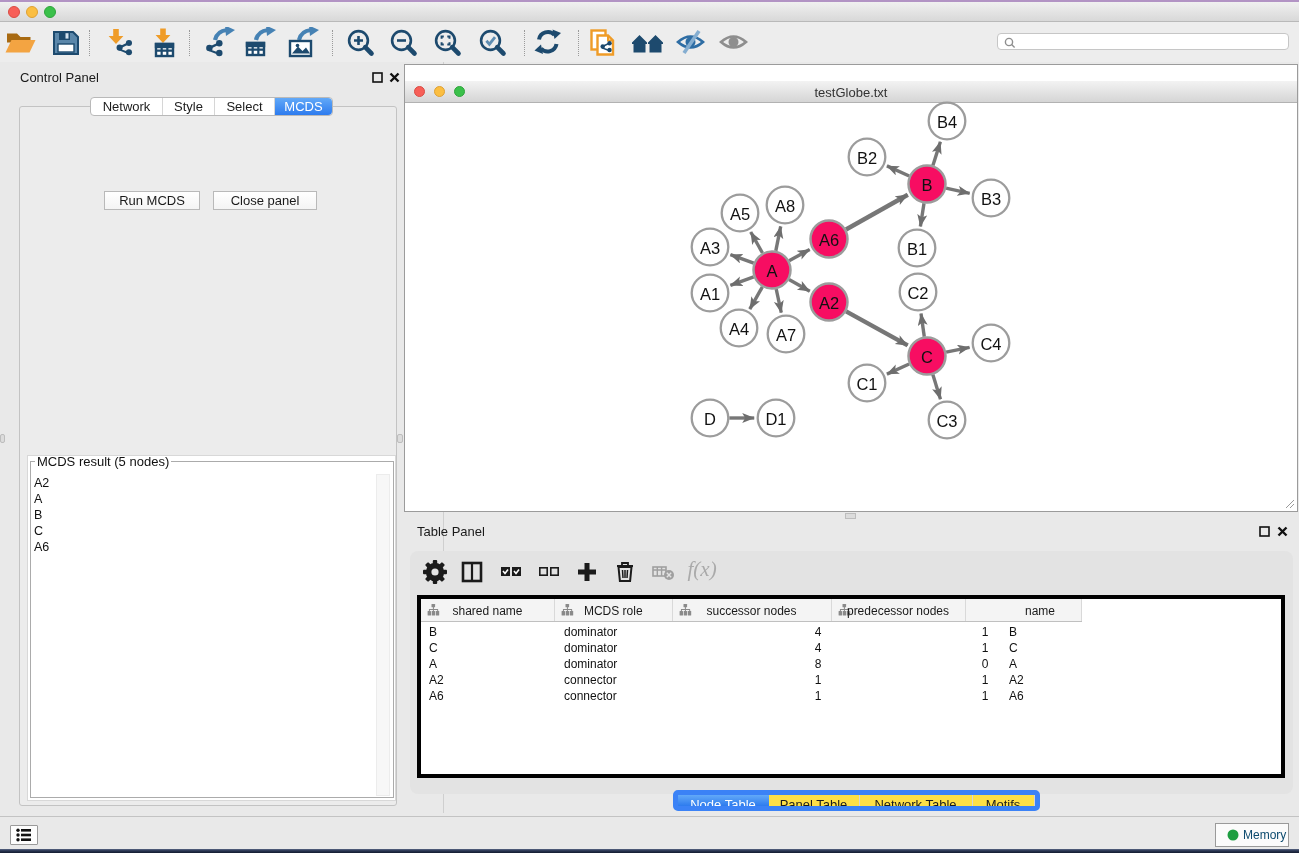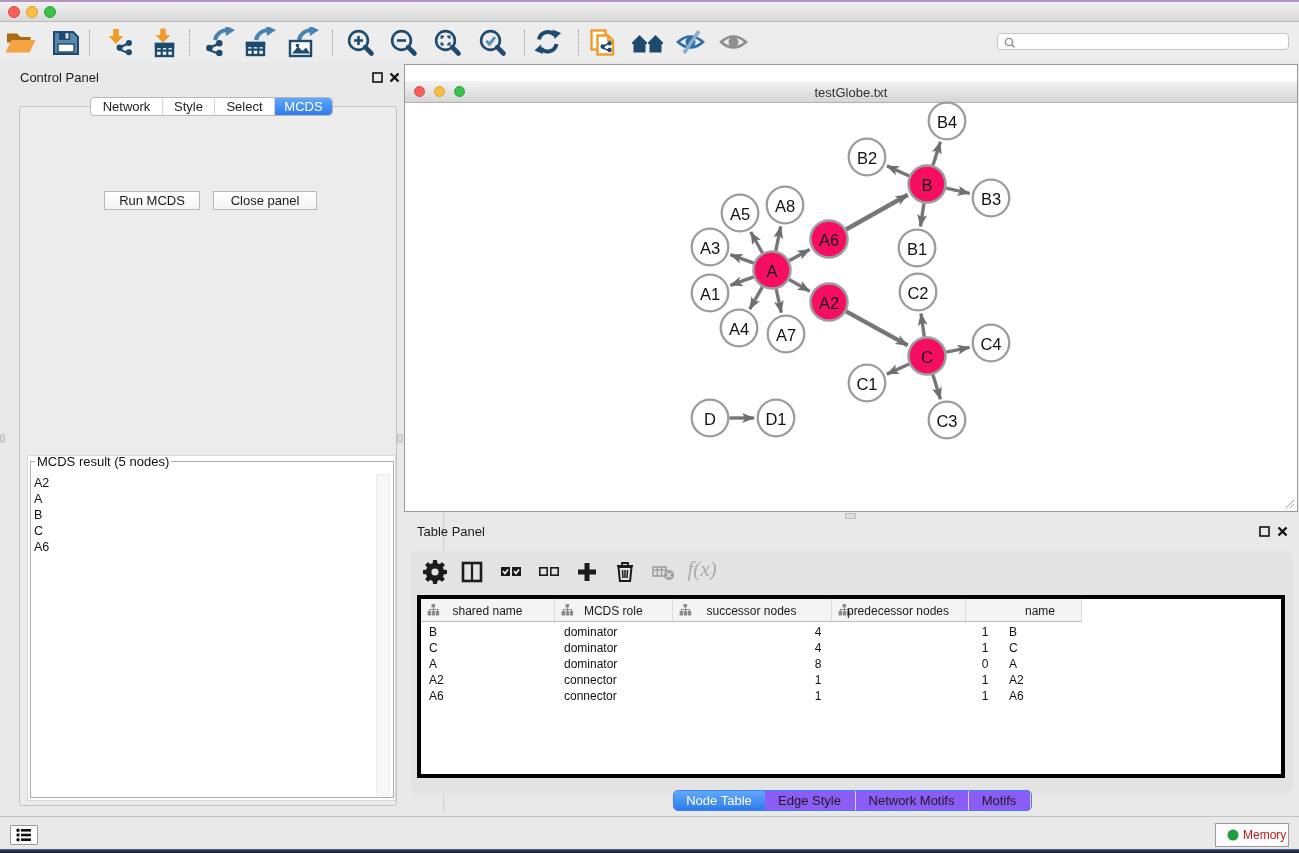--- a/index.html
+++ b/index.html
@@ -34,26 +34,26 @@
 #net .tt{position:absolute;left:0;right:0;top:4px;text-align:center;font-size:13px;color:#333}
 #graph{position:absolute;left:0px;top:22px}
 #tp{position:absolute;left:404px;top:458px;width:895px;height:293px}
 #tp .hdr{position:absolute;left:13px;top:4px;font-size:13px;color:#1a1a1a}
 #tptools{position:absolute;left:5.5px;top:31px;width:883px;height:243px;background:#e3e3e3;border-radius:8px}
 #tbox{position:absolute;left:13px;top:75px;width:868px;height:183px;background:#fff;border:4px solid #000000}
 #thead{position:absolute;left:0;top:0;width:661px;height:23px;background:#f4f4f4;border-bottom:1px solid #c0c0c0}
 .th{position:absolute;top:0;height:22px;border-right:1px solid #d9d9d9;font-size:12px;color:#1a1a1a}
 .th .lab{position:absolute;left:0;right:0;top:5px;text-align:center}
 .td{position:absolute;font-size:12px;color:#111;height:16px;line-height:16px}
-#btabs{position:absolute;left:268.5px;top:269.5px;height:21px;display:flex;border:1px solid #3b82f6;border-radius:5px;background:#8b5cf6;overflow:hidden}
+#btabs{position:absolute;left:268.5px;top:269.5px;height:21px;display:flex;border:5px solid #3b82f6;border-radius:5px;background:#fde047;overflow:hidden}
 #btabs .tab{font-size:13px;color:#1c1c1c;line-height:19px;text-align:center;border-right:1px solid #d6d6d6}
 #btabs .tab.sel{background:linear-gradient(#62a9f8,#2d7bee);color:#fff;border:none}
 #statusbar{position:absolute;left:0;top:816px;width:1299px;height:33px;background:#e9e9e9;border-top:1px solid #c3c3c3}
 #deskBottom{position:absolute;left:0;top:849px;width:1299px;height:4px;background:linear-gradient(180deg,#5a6784 0%,#2a3552 45%,#131b30 100%)}
-#memory{position:absolute;left:1215px;top:6px;width:74px;height:24px;background:#fbfbfb;border:1px solid #9a9a9a;font-size:12px;color:#b91c1c}
+#memory{position:absolute;left:1215px;top:6px;width:74px;height:24px;background:#fbfbfb;border:1px solid #9a9a9a;font-size:12px;color:#0c4a6e}
 #listbtn{position:absolute;left:9.5px;top:8px;width:28px;height:20px;background:#fdfdfd;border:1px solid #9a9a9a;border-radius:1px}
 .grip{position:absolute;width:7px;height:14px;background:#dcdcdc;border:1px solid #bdbdbd;border-radius:2px}
 </style></head><body>
 <div id="deskTop"></div>
 <div id="titlebar">
 <div class="tl" style="left:8px;background:#f75f58;border:0.5px solid #d94c44"></div>
 <div class="tl" style="left:26px;background:#fbbe41;border:0.5px solid #dfa133"></div>
 <div class="tl" style="left:44px;background:#3ac04a;border:0.5px solid #2fa43c"></div>
   </div>
 <div id="toolbar">
@@ -414,22 +414,22 @@
         <div class="td" style="left:410.5px;top:73px;width:157px;text-align:right">1</div>
         <div class="td" style="left:588px;top:73px">A2</div>
         <div class="td" style="left:8px;top:89px">A6</div>
         <div class="td" style="left:143px;top:89px">connector</div>
         <div class="td" style="left:251.5px;top:89px;width:149px;text-align:right">1</div>
         <div class="td" style="left:410.5px;top:89px;width:157px;text-align:right">1</div>
         <div class="td" style="left:588px;top:89px">A6</div>
       </div>
 <div id="btabs">
         <div class="tab sel" style="width:91px">Node Table</div>
-        <div class="tab" style="width:91px">Edge Style</div>
-        <div class="tab" style="width:113px">Network Motifs</div>
+        <div class="tab" style="width:91px">Panel Table</div>
+        <div class="tab" style="width:113px">Network Table</div>
         <div class="tab" style="width:62px">Motifs</div>
       </div>
 </div>
 </div>
 <div id="statusbar">
 <div id="listbtn"><svg width="26" height="18" viewBox="0 0 26 18">
         <g fill="#111">
           <rect x="10" y="3" width="10" height="2.6"></rect>
           <rect x="10" y="7.7" width="10" height="2.6"></rect>
           <rect x="10" y="12.4" width="10" height="2.6"></rect>

